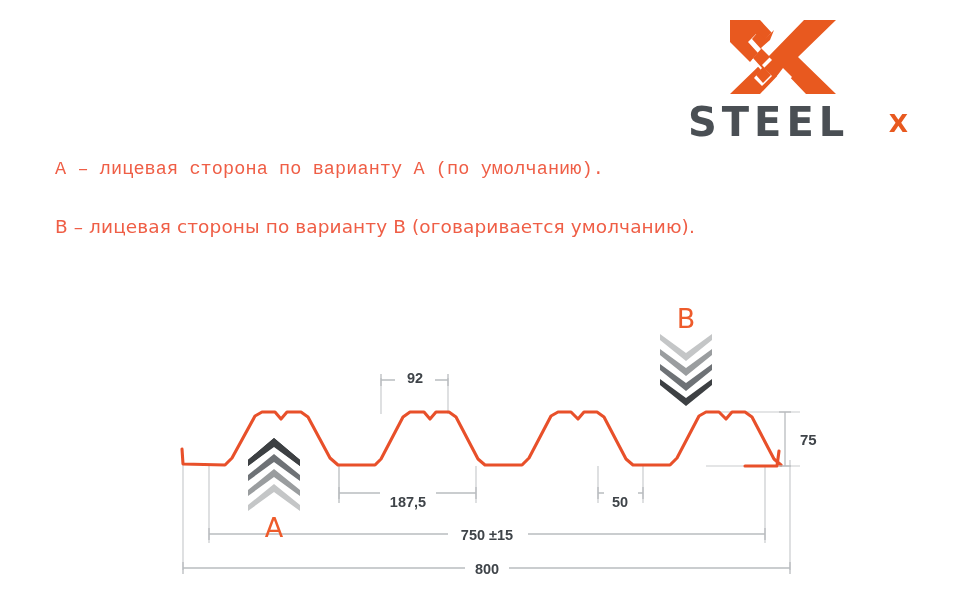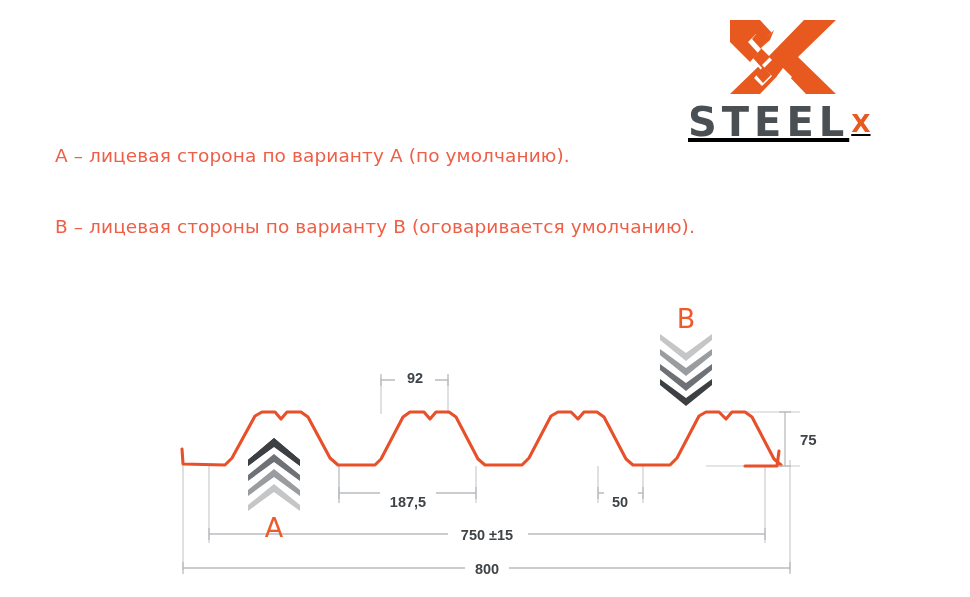--- a/index.html
+++ b/index.html
@@ -31,22 +31,21 @@
     height: 78px;
   }
   #logo-word {
     position: absolute;
     left: 0px;
     top: 84px;
     width: 220px;
     height: 40px;
     display: flex;
     align-items: baseline;
-    justify-content: flex-start;
-    text-decoration: underline;
+    justify-content: space-between;
   }
   #logo-steel {
     font-family: "DejaVu Sans", sans-serif;
     font-size: 40px;
     font-weight: bold;
     letter-spacing: 5px;
     color: #4a4f54;
     line-height: 1;
   }
   #logo-x {
@@ -63,21 +62,21 @@
   
   .desc-line {
     position: absolute;
     left: 55px;
     font-family: "DejaVu Sans", sans-serif;
     font-size: 18.5px;
     color: #ef5e46;
     white-space: nowrap;
     letter-spacing: 0.1px;
   }
-  #desc-a { top: 145px; }
+  #desc-a { top: 159px; font-family: Liberation Mono, monospace; }
   #desc-b { top: 216px; }
 
   
   #drawing {
     position: absolute;
     left: 0;
     top: 0;
     width: 970px;
     height: 597px;
   }

